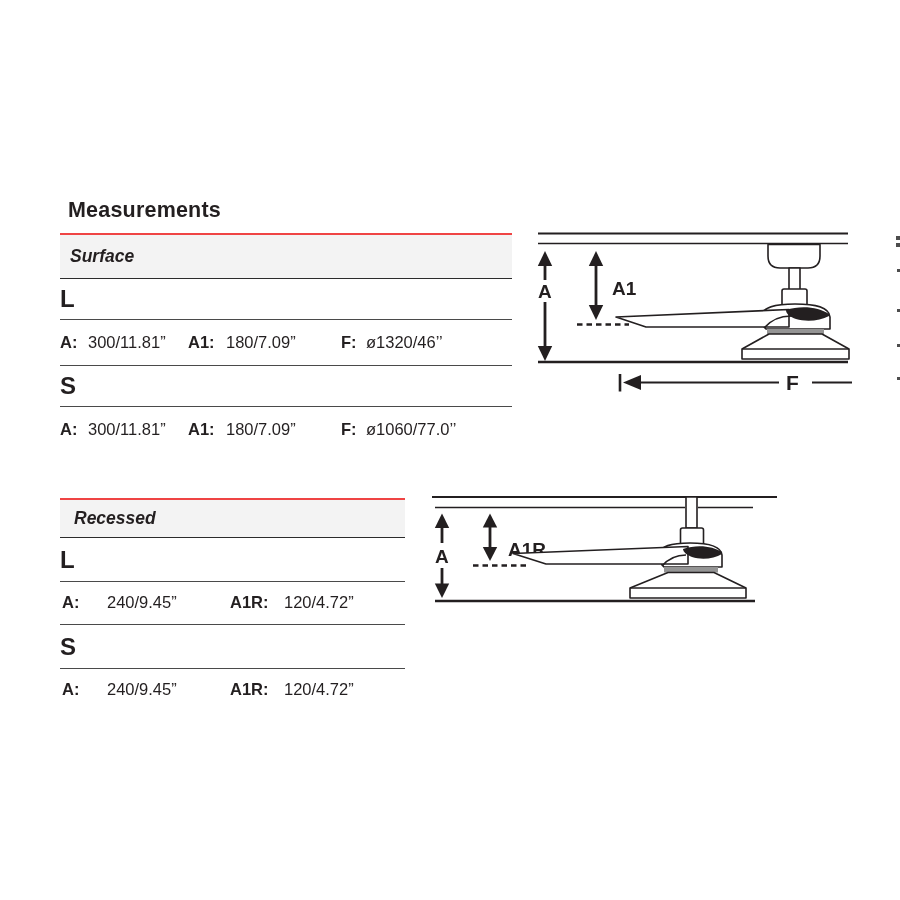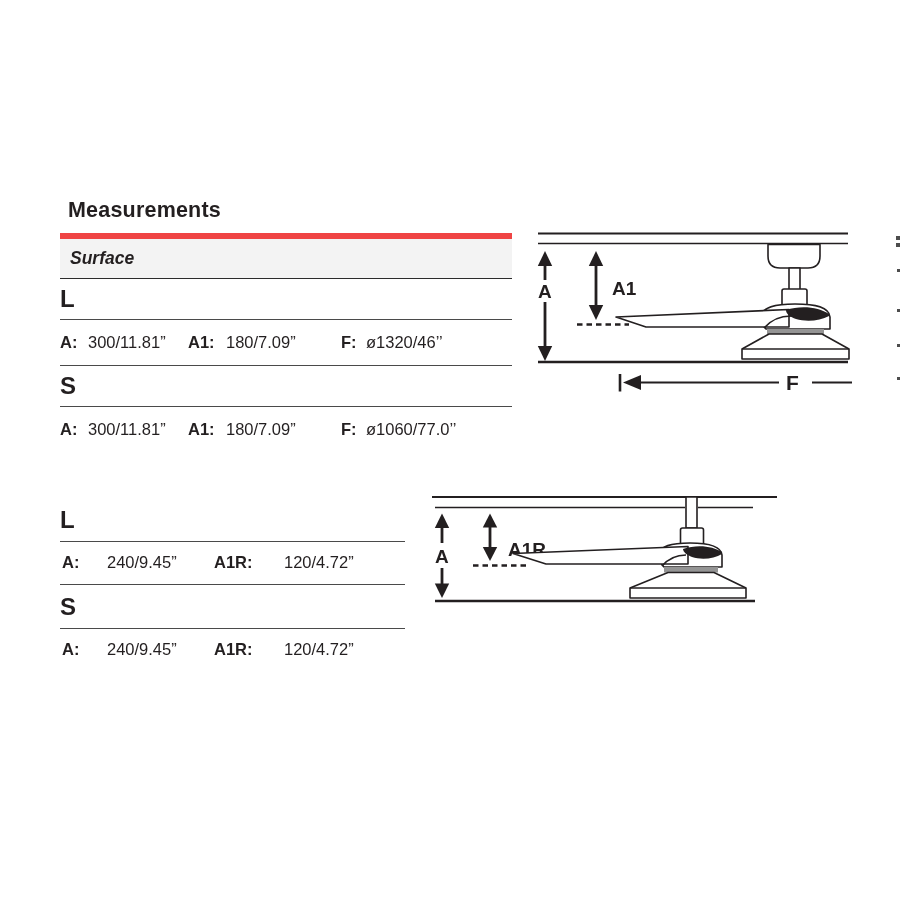--- a/index.html
+++ b/index.html
@@ -13,21 +13,21 @@
   
   .page-title{
     left:68px;top:198px;
     font-size:21.5px;font-weight:bold;letter-spacing:.2px;
   }
 
   
   .meas-table{box-sizing:border-box;}
   .tbl-header{
     box-sizing:border-box;background:#f3f3f3;
-    border-top:6px solid #ef4444;border-bottom:1.5px solid #2b2b2b;
+    border-top:2px solid #ef4444;border-bottom:1.5px solid #2b2b2b;
     display:flex;align-items:center;padding-left:10px;
     font-style:italic;font-weight:bold;font-size:17.5px;
   }
   .size-row{
     box-sizing:border-box;display:flex;align-items:center;
     font-weight:bold;font-size:24px;
     border-bottom:1.5px solid #4a4a4a;
   }
   .spec-row{
     box-sizing:border-box;position:relative;font-size:16.5px;
@@ -46,21 +46,21 @@
   .t-surface .p-l1{left:128px;} .t-surface .p-v1{left:166px;}
   .t-surface .p-l2{left:281px;} .t-surface .p-v2{left:306px;}
 
   
   .t-recessed{left:60px;top:498px;width:345px;}
   .t-recessed .tbl-header{height:40px;padding-left:14px;}
   .t-recessed .size-row{height:44px;}
   .t-recessed .spec-row{height:43px;}
   .t-recessed .spec-row span{top:11px;}
   .t-recessed .p-l0{left:2px;}   .t-recessed .p-v0{left:31px;margin-left:16px;}
-  .t-recessed .p-l1{left:154px;} .t-recessed .p-v1{left:224px;}
+  .t-recessed .p-l1{left:170px;} .t-recessed .p-v1{left:224px;}
 
   
   svg{display:block;overflow:visible;}
   svg text{font-family:"Liberation Sans", sans-serif;font-weight:bold;fill:#231f20;}
   .ln{stroke:#231f20;fill:none;}
   .wht{fill:#ffffff;stroke:#231f20;}
   .blk{fill:#231f20;stroke:none;}
 
   
   .edge-speck{width:4px;background:#4d4d4d;}
@@ -94,20 +94,23 @@
     <span class="lbl p-l0">A:</span>
     <span class="p-v0">300/11.81”</span>
     <span class="lbl p-l1">A1:</span>
     <span class="p-v1">180/7.09”</span>
     <span class="lbl p-l2">F:</span>
     <span class="p-v2">ø1060/77.0’’</span>
   </div>
 </div>
 
 <div class="abs meas-table t-recessed">
+  <div class="tbl-header">
+    <span style="position:static">Recessed</span>
+  </div>
 
   <div class="size-row">
     <span style="position:static">L</span>
   </div>
   <div class="spec-row">
     <span class="lbl p-l0">A:</span>
     <span class="p-v0">240/9.45”</span>
     <span class="lbl p-l1">A1R:</span>
     <span class="p-v1">120/4.72”</span>
   </div>

